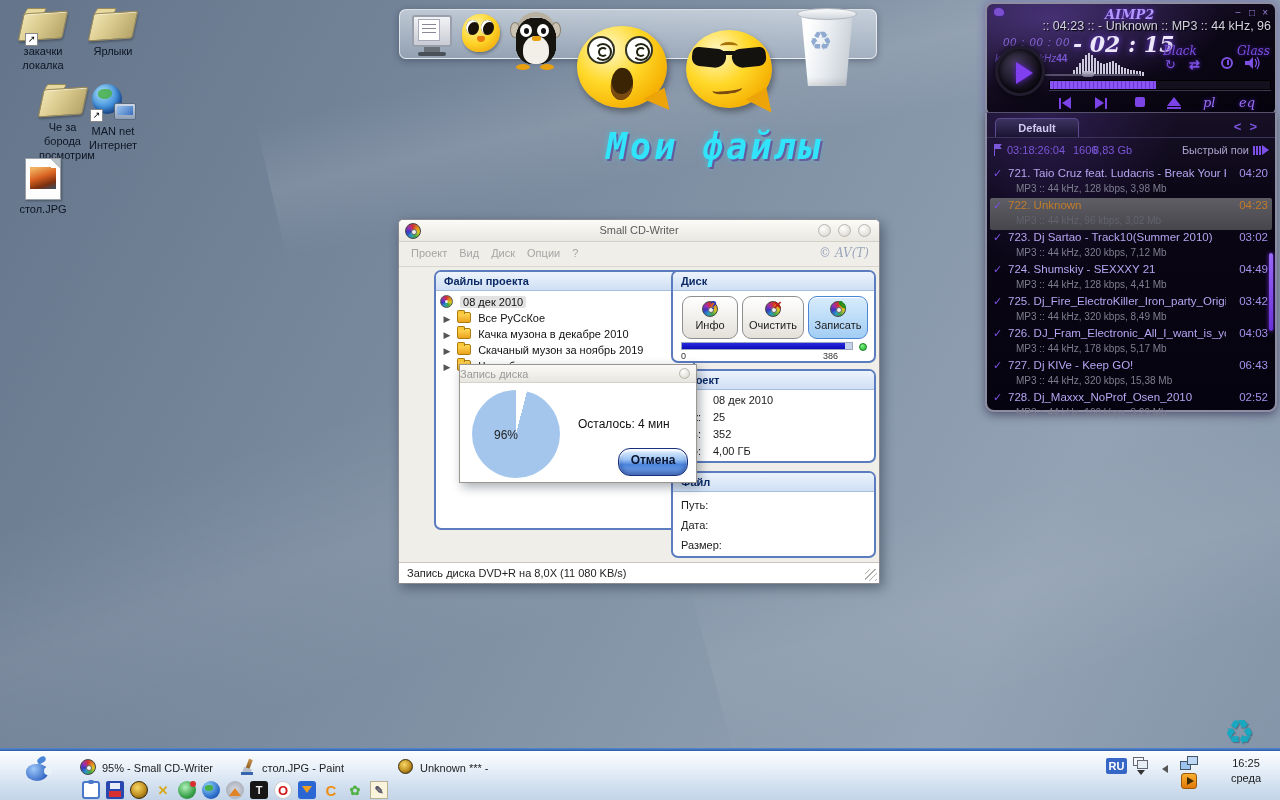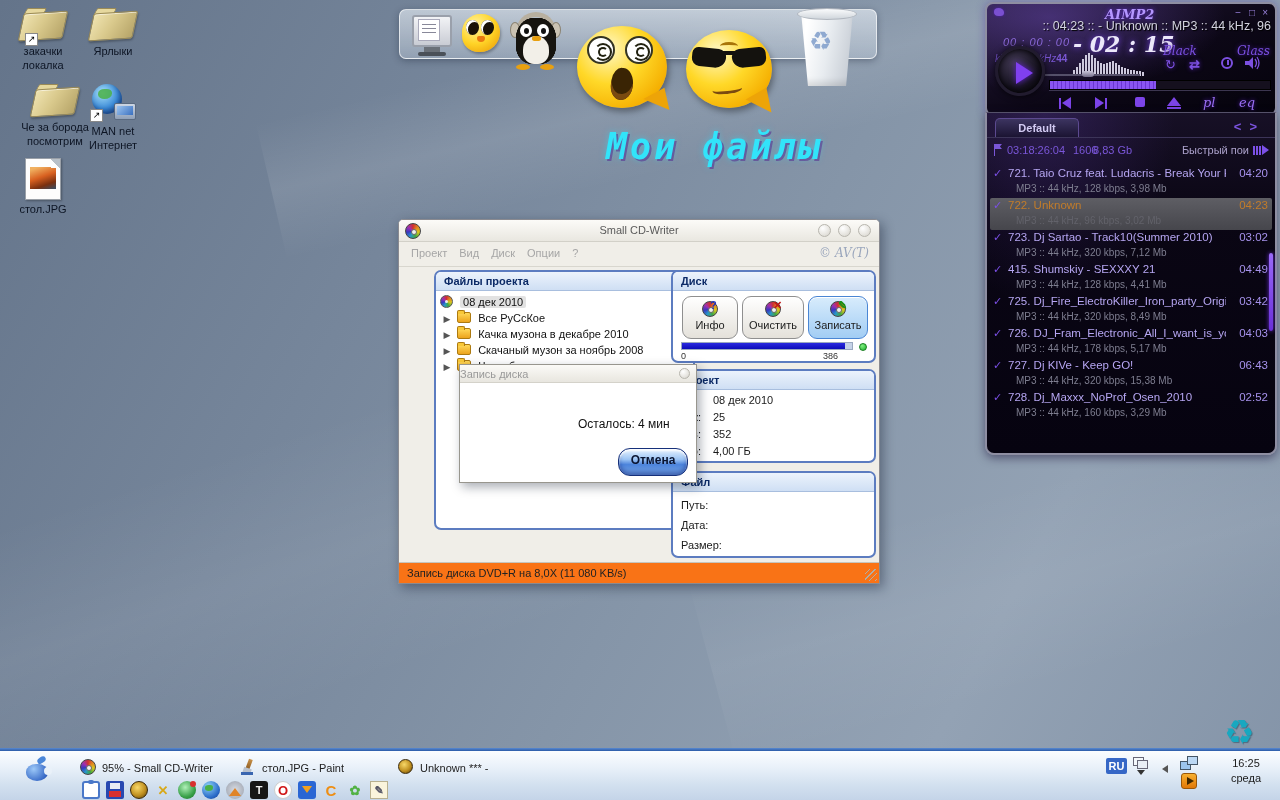--- a/index.html
+++ b/index.html
@@ -160,21 +160,21 @@
   .pbar-wrap { position:absolute; left:8px; top:70px; width:172px; height:8px; background:#c6d3e8;
         border:1px solid #9aa8c0; }
   .pbar-fill { position:absolute; left:0; top:0; bottom:0; width:96%; background:linear-gradient(#2a2ae0,#0c0cb8); }
   .pdot { position:absolute; left:186px; top:71px; width:8px; height:8px; border-radius:50%;
         background:radial-gradient(circle at 35% 30%, #80f080, #20b030); border:1px solid #188020; }
   .pscale { position:absolute; top:79px; font-size:9px; color:#333; }
   .p-proj { left:272px; top:149px; width:205px; height:94px; }
   .prow { position:absolute; font-size:11px; color:#1a1a1a; }
   .prow .plab { position:absolute; right:0; top:0; }
   .p-file { left:272px; top:251px; width:205px; height:87px; }
-  .cdw-status { position:absolute; left:0; bottom:0; right:0; height:21px; background:#f97316;
+  .cdw-status { position:absolute; left:0; bottom:0; right:0; height:21px; background:#ffffff;
         border-top:1px solid #c6c4bc; font-size:11px; color:#222; padding:4px 0 0 8px; }
   .grip { position:absolute; right:2px; bottom:2px; width:12px; height:12px;
         background:repeating-linear-gradient(135deg, transparent 0 3px, #b0aea6 3px 4px); }
 
   
   .dlg { left:459px; top:364px; width:238px; height:119px; background:#fff; border:1px solid #98968e;
         box-shadow:3px 4px 10px rgba(10,20,40,.35); }
   .dlg-title { position:absolute; left:0; top:0; right:0; height:18px;
         background:linear-gradient(#fbfaf7,#e8e6df); border-bottom:1px solid #d4d2ca; }
   .dlg-title .txt { position:absolute; left:0; right:0; top:3px; text-align:left; font-size:11px; color:#9a9a9a; }
@@ -186,21 +186,21 @@
         border:1px solid #16307a; color:#0a1430; font-size:12px; font-weight:bold; text-align:center; line-height:22px;
         background:linear-gradient(#e8f4ff 0%, #9cc4f4 40%, #4c84dc 60%, #7aaae8 100%);
         box-shadow:inset 0 2px 2px rgba(255,255,255,.9), inset 0 -3px 4px rgba(10,30,120,.5); }
 
   
   .aimp-main { left:985px; top:2px; width:292px; height:114px; border-radius:8px;
         border:2px solid #8e8ea2;
         background:radial-gradient(ellipse at 22% 12%, rgba(130,90,220,.4), transparent 55%),
                    linear-gradient(160deg,#241a38 0%,#0c0716 55%,#05030c 100%);
         box-shadow:0 0 10px rgba(80,50,160,.45); }
-  .aimp-pl { left:985px; top:112px; width:292px; height:343px; border-radius:0 0 9px 9px;
+  .aimp-pl { left:985px; top:112px; width:292px; height:300px; border-radius:0 0 9px 9px;
         border:2px solid #8e8ea2; border-top:1px solid #55516a;
         background:radial-gradient(ellipse at 20% 0%, rgba(110,70,200,.25), transparent 40%),
                    linear-gradient(#171026 0%,#0a0614 30%,#060310 100%);
         box-shadow:0 3px 10px rgba(20,10,50,.5);text-decoration:underline; }
   .aimp-logo { position:absolute; left:118px; top:3px; font-family:"DejaVu Serif", serif; font-style:italic; font-weight:bold;
         font-size:13px; color:#b496ff; text-shadow:0 0 5px #6030d0; }
   .aimp-wbtn { position:absolute; top:3px; font-size:10px; color:#9a82dc; }
   .aimp-ticker { position:absolute; left:22px; top:15px; width:262px; text-align:right; font-size:12.5px; color:#d2d2de;
         white-space:nowrap; overflow:hidden; text-shadow:1px 1px 1px #000; }
   .aimp-counter { position:absolute; left:16px; top:32px; font-style:italic; font-size:11px; color:#8a68d8; letter-spacing:1px; }
@@ -349,21 +349,21 @@
   <div class="lbl"><span>закачки</span><br>
   <span>локалка</span></div>
 </div>
 <div class="dicon" style="left:70px; top:8px;">
   <div class="folder3d">
       <div class="flap"></div>
       <div class="body"></div>
     </div>
   <div class="lbl">Ярлыки</div>
 </div>
-<div class="dicon" style="left:12px; top:84px;">
+<div class="dicon" style="left:0px; top:84px;padding-left:39px;">
   <div class="folder3d">
       <div class="flap"></div>
       <div class="body"></div>
     </div>
   <div class="lbl"><span>Че за борода</span><br>
   <span>посмотрим</span></div>
 </div>
 <div class="dicon" style="left:70px; top:84px;">
   <div class="netglobe">
     <div class="globe"></div>
@@ -470,21 +470,21 @@
         <span>Все РуСсКое</span>
       </div>
       <div class="trow">
         <span class="arr">▶</span>
         <span class="fold13"></span>
         <span>Качка музона в  декабре 2010</span>
       </div>
       <div class="trow">
         <span class="arr">▶</span>
         <span class="fold13"></span>
-        <span>Скачаный музон за ноябрь 2008</span>
+        <span>Скачаный музон за ноябрь 2019</span>
       </div>
       <div class="trow">
         <span class="arr">▶</span>
         <span class="fold13"></span>
         <span>Че за борода посмотрим</span>
       </div>
     </div>
   </div>
 
   <div class="panel p-disc">
@@ -548,20 +548,23 @@
   <div class="cdw-status">
     <span>Запись диска DVD+R на 8,0X (11 080 KB/s)</span>
     <div class="grip"></div>
   </div>
 </div>
 
 <div class="abs dlg">
   <div class="dlg-title">
     <div class="txt">Запись диска</div>
     <div class="circ" style="right:6px; top:3px; width:11px; height:11px;"></div>
+  </div>
+  <div class="pie">
+    <div class="pct">96%</div>
   </div>
   <div class="remain">Осталось: 4 мин</div>
   <div class="btn-cancel">Отмена</div>
 </div>
 
 <div class="abs aimp-main">
   <div style="position:absolute;left:7px;top:4px;width:10px;height:8px;border-radius:50% 60% 40% 50%;background:#7a50d0;box-shadow:0 0 3px #5020b0;"></div>
   <div class="aimp-logo">AIMP2</div>
   <div class="aimp-wbtn" style="right:34px;">−</div>
   <div class="aimp-wbtn" style="right:20px;">□</div>
@@ -669,21 +672,21 @@
       <span class="inf">MP3 :: 44 kHz, 96 kbps, 3,02 Mb</span>
     </div>
     <div class="track">
       <span class="chk">✓</span>
       <span class="ttl">723. Dj Sartao - Track10(Summer 2010)</span>
       <span class="tm">03:02</span>
       <span class="inf">MP3 :: 44 kHz, 320 kbps, 7,12 Mb</span>
     </div>
     <div class="track">
       <span class="chk">✓</span>
-      <span class="ttl">415. Shumskiy - SEXXXY 21</span>
+      <span class="ttl">724. Shumskiy - SEXXXY 21</span>
       <span class="tm">04:49</span>
       <span class="inf">MP3 :: 44 kHz, 128 kbps, 4,41 Mb</span>
     </div>
     <div class="track">
       <span class="chk">✓</span>
       <span class="ttl">725. Dj_Fire_ElectroKiller_Iron_party_Origin...</span>
       <span class="tm">03:42</span>
       <span class="inf">MP3 :: 44 kHz, 320 kbps, 8,49 Mb</span>
     </div>
     <div class="track">

